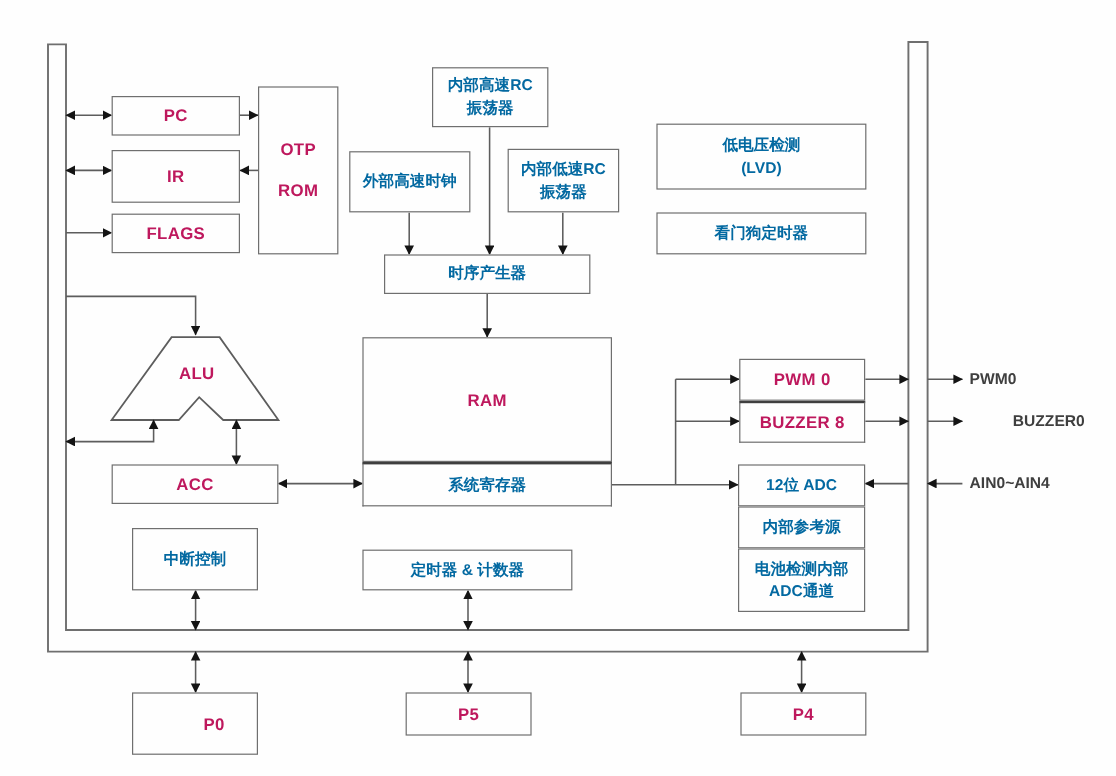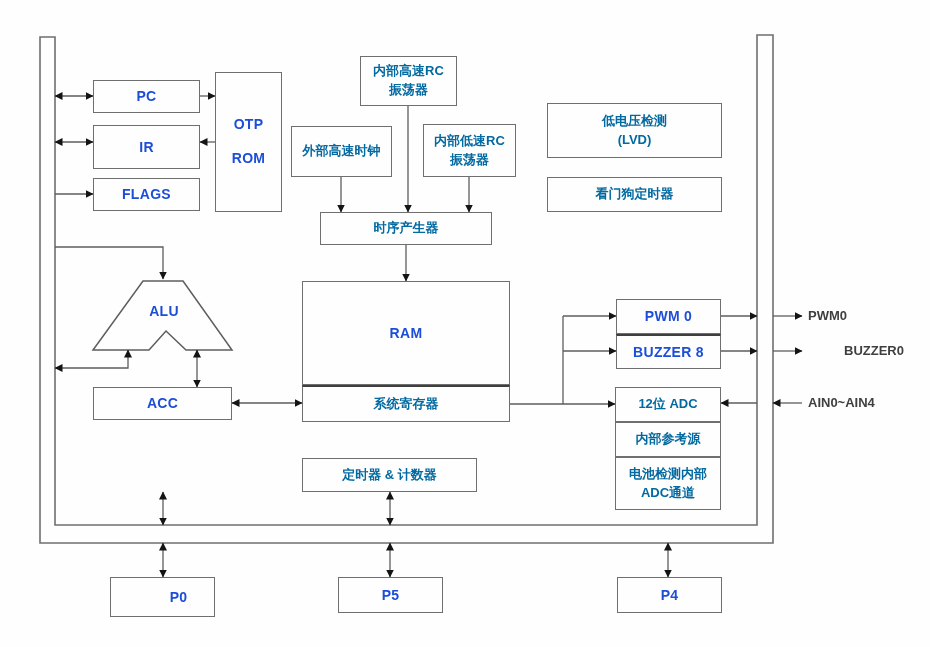--- a/index.html
+++ b/index.html
@@ -9,21 +9,21 @@
   }
   .stage svg{position:absolute;left:0;top:0;}
   .ln{stroke:#5d5d5d;stroke-width:1.3;fill:none;}
   .bus{stroke:#6f6f6f;stroke-width:1.6;fill:none;}
   .alu{stroke:#5d5d5d;stroke-width:1.5;fill:#fefefe;}
   .box{
     position:absolute;box-sizing:border-box;border:1.5px solid #6f6f6f;background:#fefefe;
     display:flex;flex-direction:column;align-items:center;justify-content:center;
     text-align:center;font-weight:bold;color:#0369a1;font-size:13px;line-height:1.45;
   }
-  .en{font-size:14px;letter-spacing:.3px;color:#1d4ed8;}
+  .en{font-size:14px;letter-spacing:.3px;color:#be185d;}
   .romgap{line-height:2.4;}
   .noborder{border:none;background:transparent;}
   .divider-top{border-top:2px solid #3f3f3f;}
   .pin{
     position:absolute;font-weight:bold;font-size:13px;color:#3f3f3f;
     height:18px;line-height:18px;white-space:nowrap;
   }
 </style>
 </head>
 <body>
@@ -100,32 +100,33 @@
     <span>(LVD)</span>
   </div>
   <div class="box" style="left:547px;top:177px;width:175px;height:35px;">看门狗定时器</div>
 
   <div class="box en noborder" style="left:133px;top:300px;width:62px;height:22px;">ALU</div>
 
   <div class="box en" style="left:302px;top:281px;width:208px;height:104px;">RAM</div>
   <div class="box divider-top" style="left:302px;top:385px;width:208px;height:37px;">系统寄存器</div>
   <div class="box en" style="left:93px;top:387px;width:139px;height:33px;">ACC</div>
 
+  <div class="box" style="left:110px;top:440px;width:105px;height:52px;">中断控制</div>
   <div class="box" style="left:302px;top:458px;width:175px;height:34px;">定时器 &amp; 计数器</div>
 
   <div class="box en" style="left:616px;top:299px;width:105px;height:35px;">PWM 0</div>
   <div class="box en divider-top" style="left:616px;top:334px;width:105px;height:35px;">BUZZER 8</div>
   <div class="box" style="left:615px;top:387px;width:106px;height:35px;">12位 ADC</div>
   <div class="box" style="left:615px;top:422px;width:106px;height:35px;">内部参考源</div>
   <div class="box" style="left:615px;top:457px;width:106px;height:53px;">
     <span>电池检测内部</span>
     <span>ADC通道</span>
   </div>
 
-  <div class="box en" style="left:110px;top:577px;width:105px;height:40px;padding-left:32px;">P0</div>
+  <div class="box en" style="left:110px;top:577px;width:105px;height:52px;padding-left:32px;">P0</div>
   <div class="box en" style="left:338px;top:577px;width:105px;height:36px;">P5</div>
   <div class="box en" style="left:617px;top:577px;width:105px;height:36px;">P4</div>
 
   <div class="pin" style="left:808px;top:307px;">PWM0</div>
   <div class="pin" style="left:808px;top:342px;padding-left:36px;">BUZZER0</div>
   <div class="pin" style="left:808px;top:394px;">AIN0~AIN4</div>
 
 </div>
 
 </body></html>

